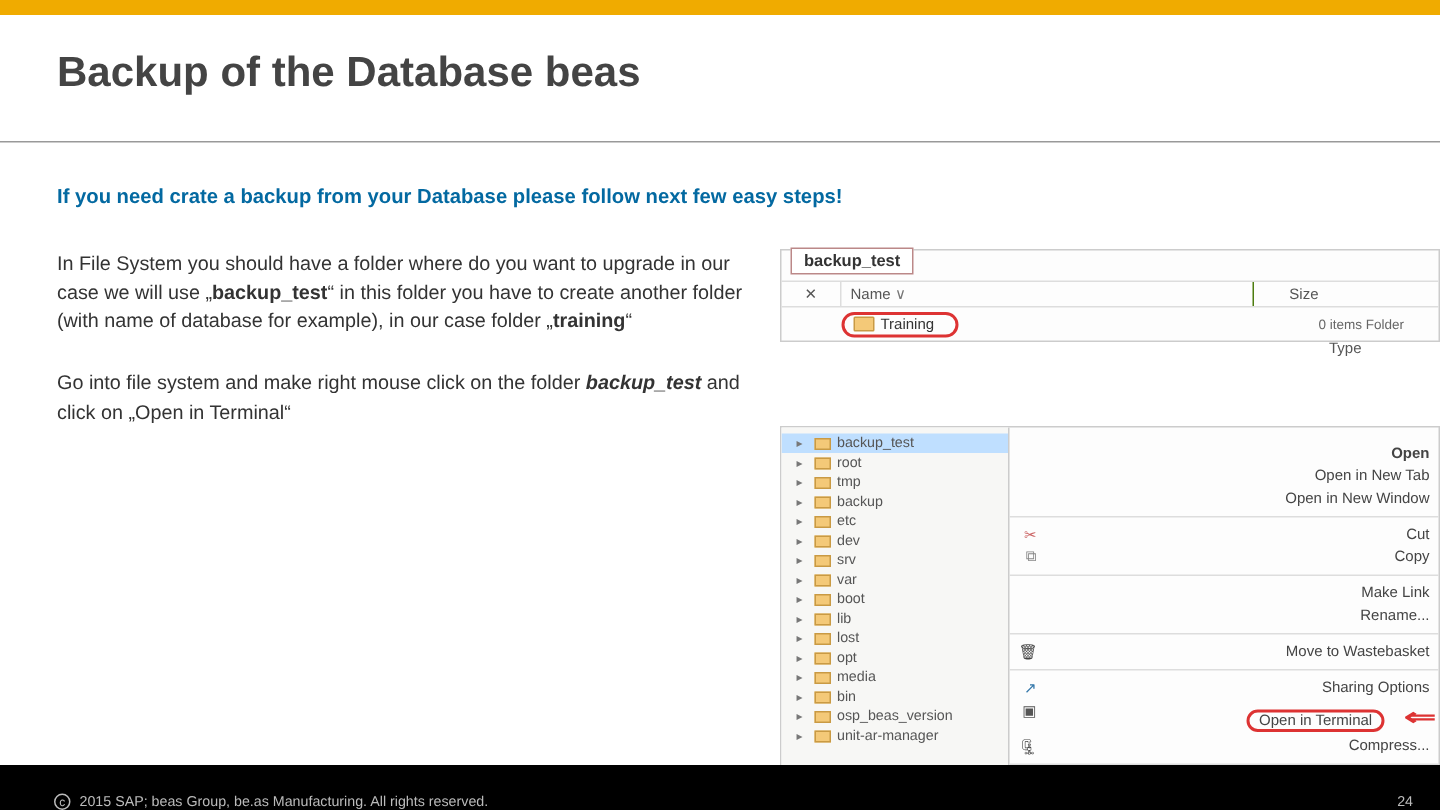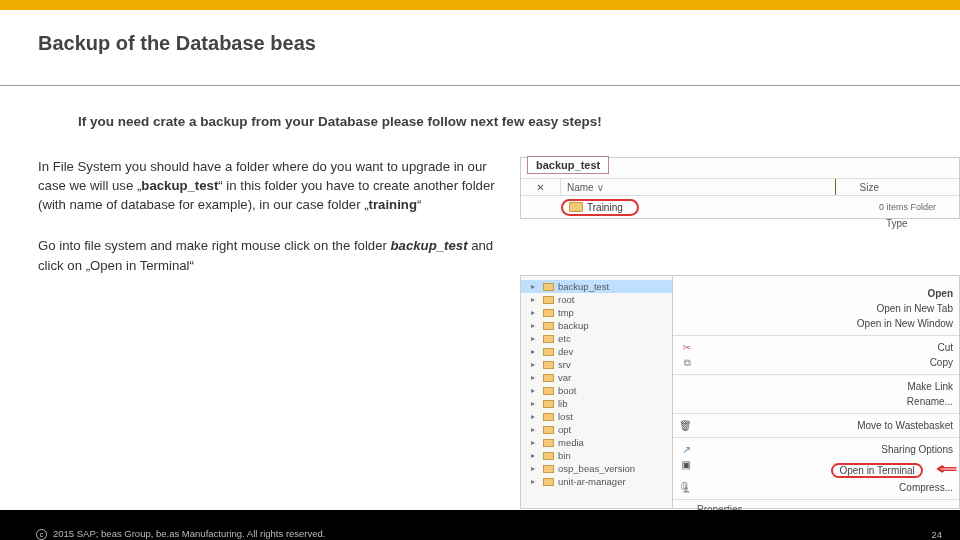--- a/index.html
+++ b/index.html
@@ -5,26 +5,26 @@
   * { box-sizing: border-box; }
   html, body { margin:0; padding:0; }
   body {
     width:960px; height:540px;
     font-family: Arial, Helvetica, sans-serif;
     font-size:13px; color:#333; background:#fff;
     position:relative; overflow:hidden;
   }
   .topbar { width:100%; height:10px; background:#f0ab00; }
   .title {
-    font-size:20px; font-weight:bold; color:#444;
+    font-size:28px; font-weight:bold; color:#444;
     padding:22px 0 0 38px;
   }
   .hr { border-top:1px solid #999; margin:30px 0 0 0; }
   .content { padding:28px 0 0 38px; }
-  .intro { font-size:13.5px; font-weight:bold; color:#404040;margin-left:40px; }
+  .intro { font-size:13.5px; font-weight:bold; color:#0369a1; }
   .cols { display:flex; gap:24px; margin-top:28px; }
   .left { width:460px; line-height:1.45; }
   .left p { margin:0 0 22px 0; font-size:13.2px; }
   .left b { font-weight:bold; }
   .right { flex:1; position:relative; }
 
   
   .fm {
     border:1px solid #ccc; background:#fdfdfd; width:440px; height:62px;
     position:relative;

